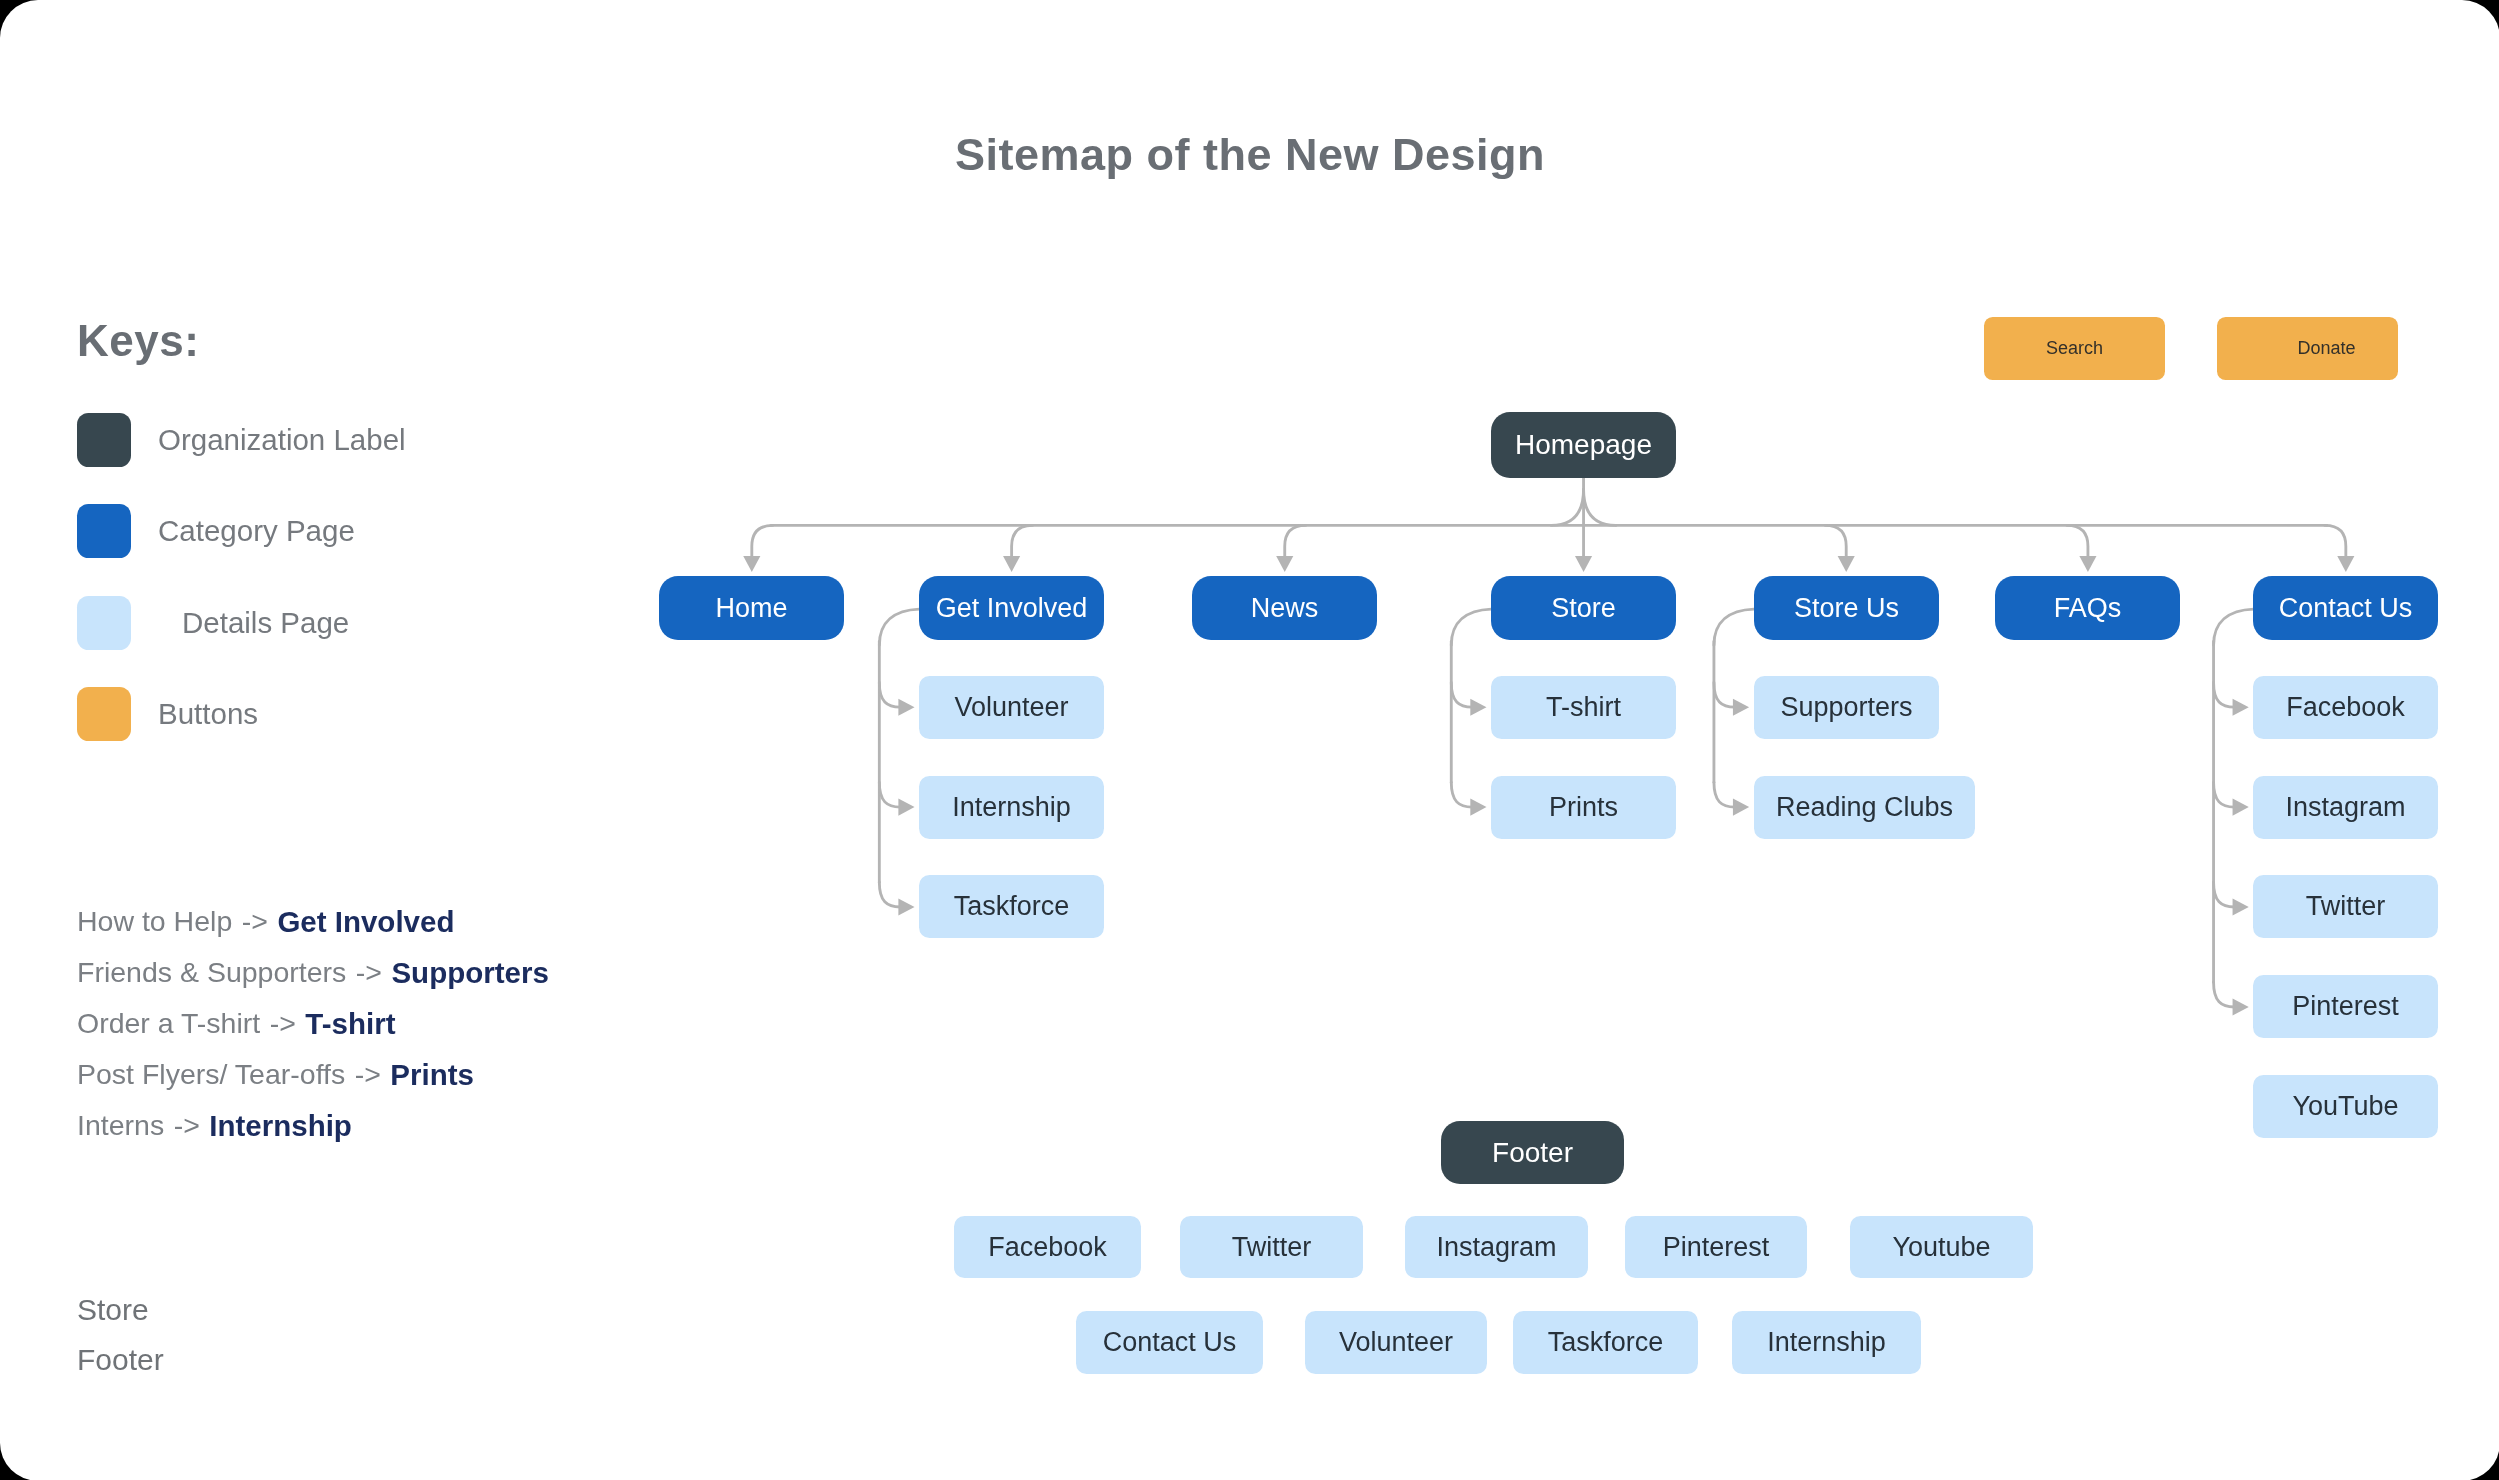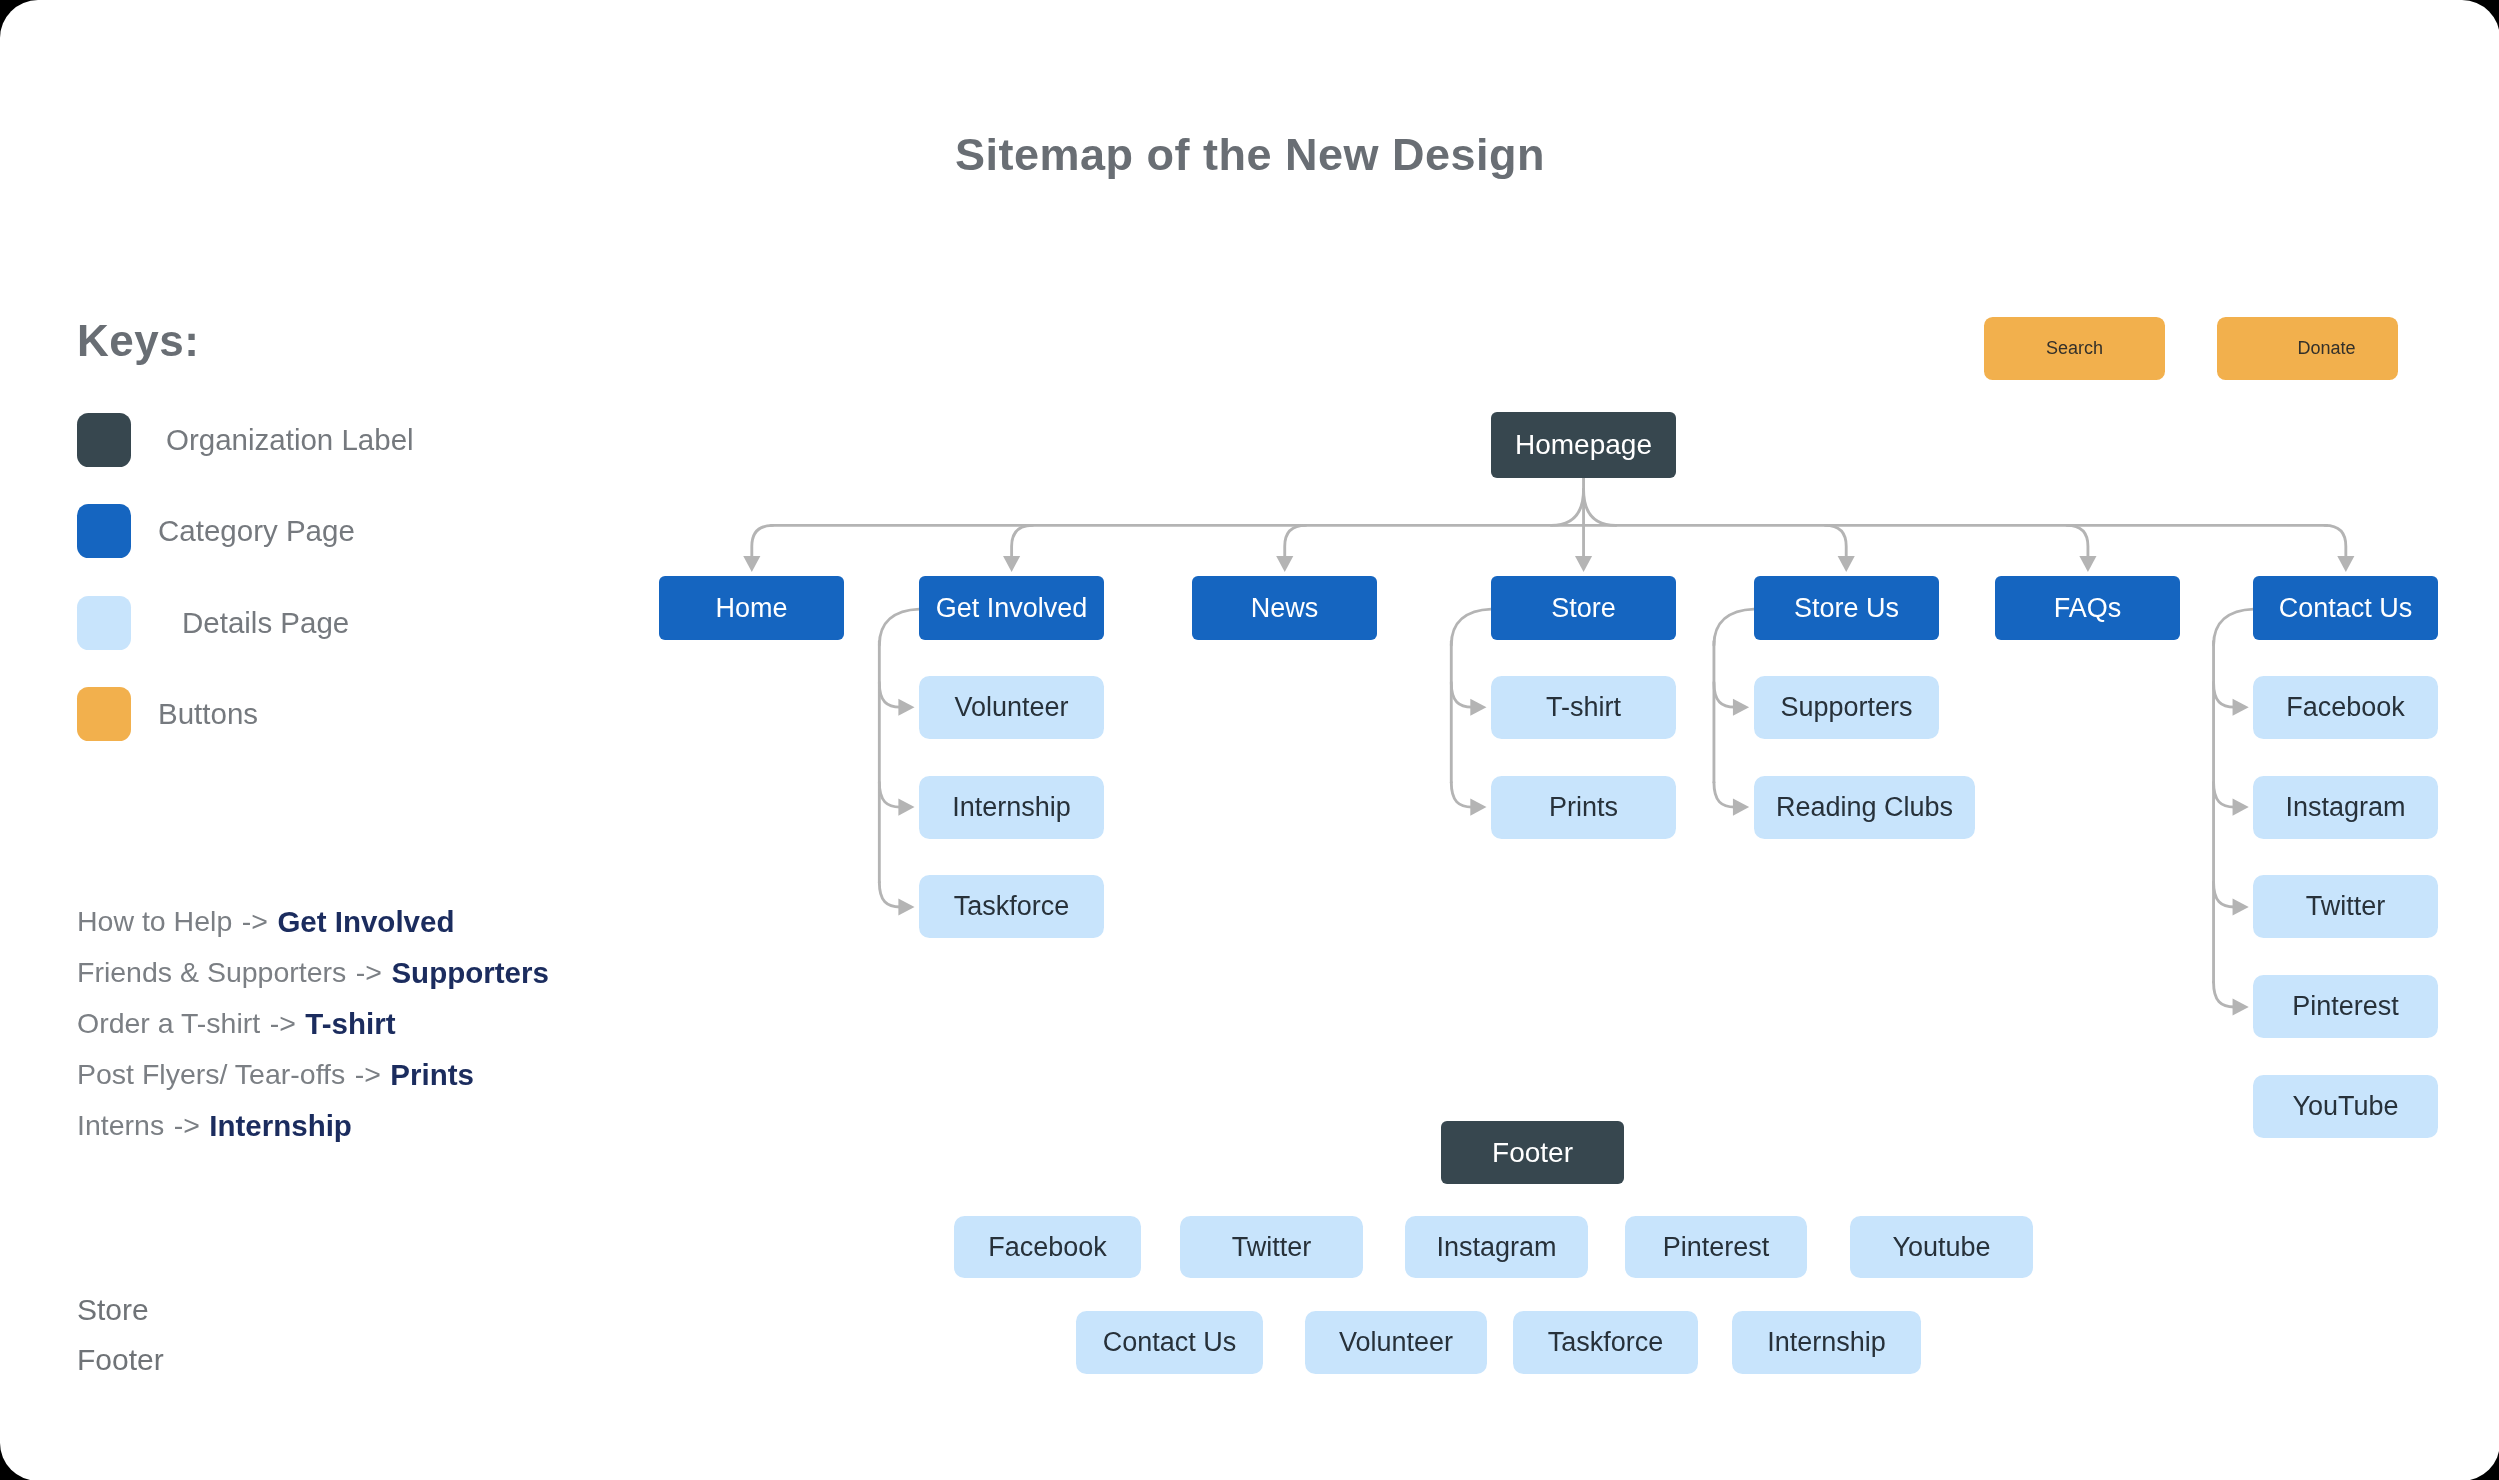--- a/index.html
+++ b/index.html
@@ -29,42 +29,42 @@
   .nc-line{height:51px;display:flex;align-items:center;white-space:pre;}
   .nc-old{font-size:28.5px;color:#7B7F84;}
   .nc-arrow{font-size:28.5px;color:#7B7F84;margin:0 9.5px;}
   .nc-new{font-size:29.5px;color:#1B2C5E;font-weight:700;}
   
   .cat-list{position:absolute;left:77px;top:1285px;}
   .cat-line{height:50px;display:flex;align-items:center;font-size:30px;color:#6F7377;}
   
   .node{
     position:absolute;display:flex;align-items:center;justify-content:center;
-    border-radius:6px;text-align:center;
+    border-radius:19px;text-align:center;
   }
   .node.dark{background:#37474F;color:#FFFFFF;font-size:28px;}
   .node.cat{background:#1565C0;color:#FFFFFF;font-size:27px;}
   .node.detail{background:#C8E4FC;color:#27313A;font-size:27px;border-radius:10.5px;}
   .btn{
     position:absolute;width:181px;height:63px;border-radius:8.6px;
     background:#F2B04D;color:#33302A;font-size:18px;
     display:flex;align-items:center;justify-content:center;border:none;cursor:pointer;
   }
   svg.connectors{position:absolute;left:0;top:0;pointer-events:none;}
 </style>
 </head>
 <body>
 
 <div class="card">
 
   <div class="page-title">Sitemap of the New Design</div>
 
   <div class="h1" style="top:316px;">Keys:</div>
 
-  <div class="legend-item" style="top:413px;gap:8px;">
+  <div class="legend-item" style="top:413px;">
     <span class="swatch" style="background-color: rgb(55, 71, 79);"></span>
     <span class="legend-label">Organization Label</span>
   </div>
   <div class="legend-item" style="top:504px;">
     <span class="swatch" style="background-color: rgb(21, 101, 192);"></span>
     <span class="legend-label">Category Page</span>
   </div>
   <div class="legend-item" style="top:596px;gap:24px;">
     <span class="swatch" style="background-color: rgb(200, 228, 252);"></span>
     <span class="legend-label">Details Page</span>

